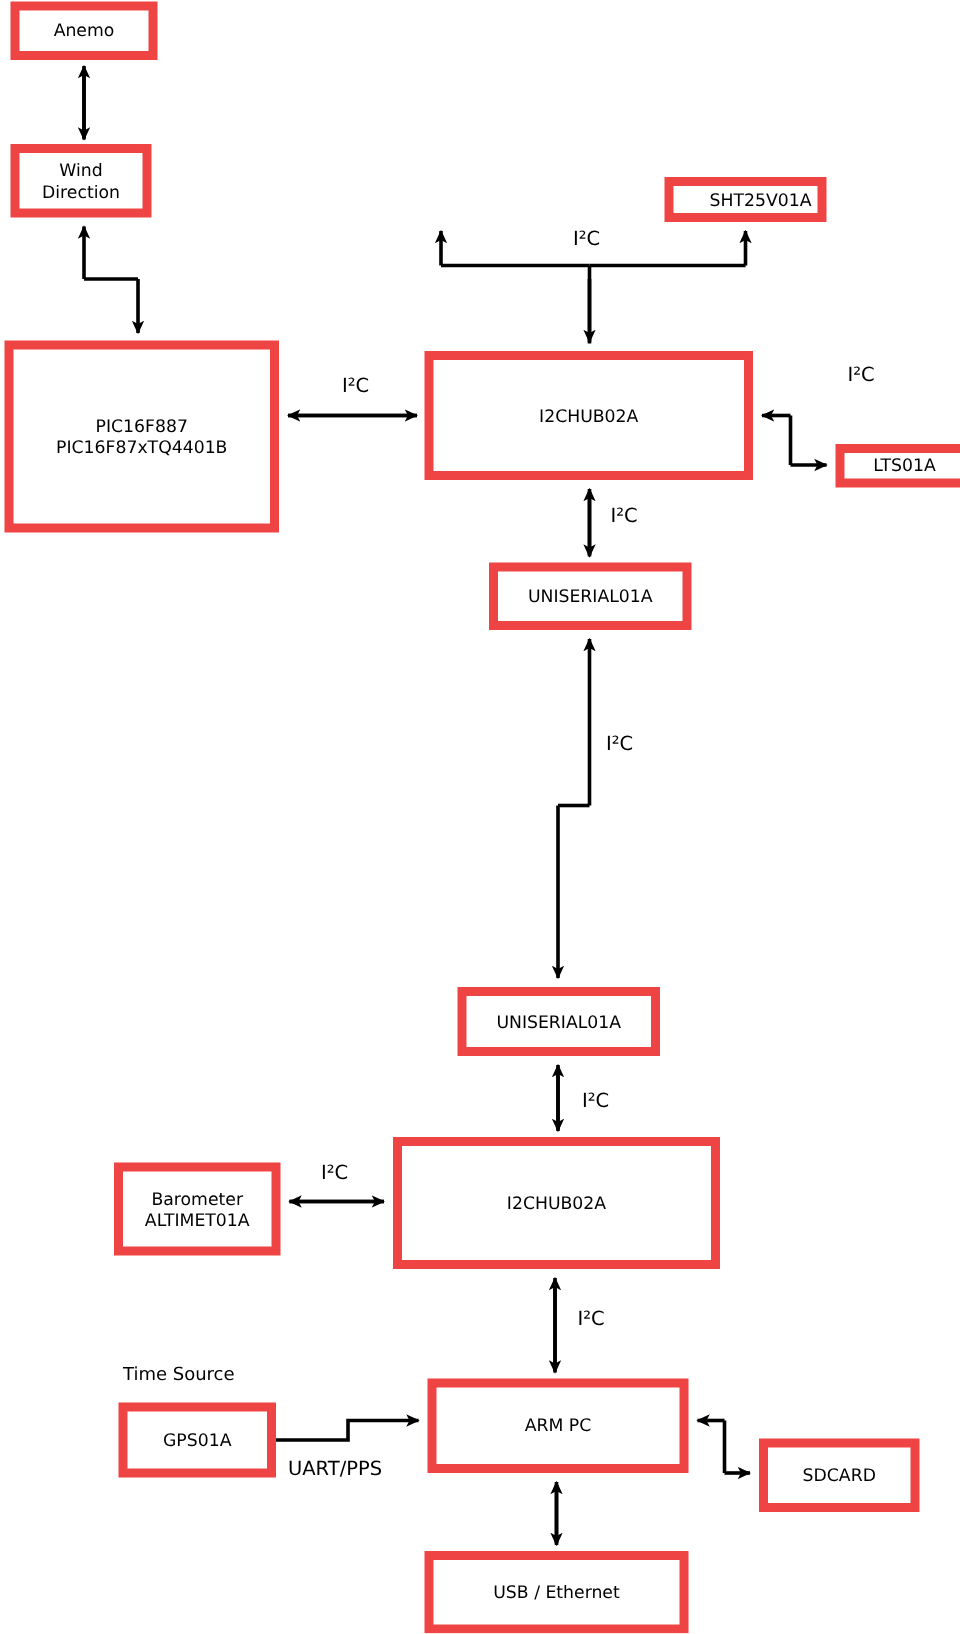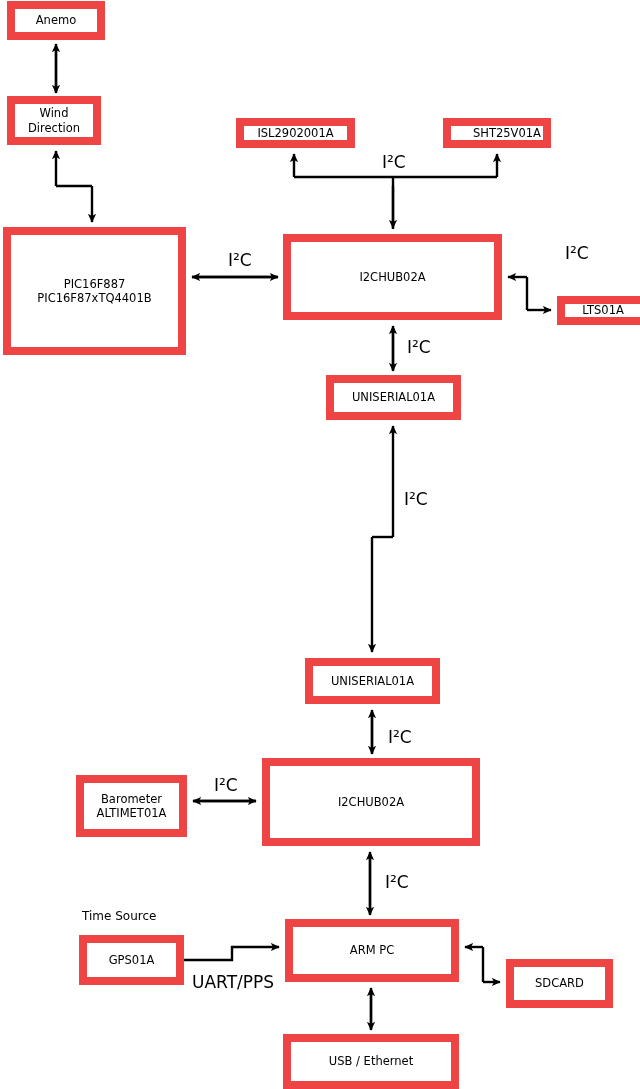--- a/index.html
+++ b/index.html
@@ -11,35 +11,35 @@
     position: relative;
     width: 640px;
     height: 1089px;
     background: #ffffff;
     font-family: "DejaVu Sans", sans-serif;
     overflow: hidden;
   }
   .node {
     position: absolute;
     box-sizing: border-box;
-    border: 8px solid #ef4444;
+    border: 6px solid #ef4444;
     background: #ffffff;
     display: flex;
     align-items: center;
     justify-content: center;
     text-align: center;
     font-size: 11.5px;
     color: #000000;
     line-height: 1.25;
     z-index: 3;
     white-space: pre-line;
   }
   .edge-label {
     position: absolute;
-    font-size: 17px;
+    font-size: 13px;
     color: #000000;
     z-index: 4;
     white-space: nowrap;
     background: transparent;
   }
   .free-label {
     position: absolute;
     font-size: 12px;
     color: #000000;
     z-index: 4;
@@ -143,21 +143,20 @@
   </svg>
 
   <div class="node" style="left:7px;  top:1px;    width:98px;  height:39px;">Anemo</div>
 
   <div class="node" style="left:7px;  top:96px;   width:94px;  height:49px;">Wind
 Direction</div>
 
   <div class="node" style="left:3px;  top:227px;  width:183px; height:128px;">PIC16F887
 PIC16F87xTQ4401B</div>
 
-  <div class="node" style="left:236px; top:118px; width:119px; height:30px;">ISL2902001A</div>
 
   <div class="node" style="left:443px; top:118px; width:108px; height:30px;padding-left:20px;">SHT25V01A</div>
 
   <div class="node" style="left:283px; top:234px; width:219px; height:86px;">I2CHUB02A</div>
 
   <div class="node" style="left:557px; top:296px; width:92px;  height:29px;">LTS01A</div>
 
   <div class="node" style="left:326px; top:375px; width:135px; height:45px;">UNISERIAL01A</div>
 
   <div class="node" style="left:305px; top:658px; width:135px; height:46px;">UNISERIAL01A</div>

